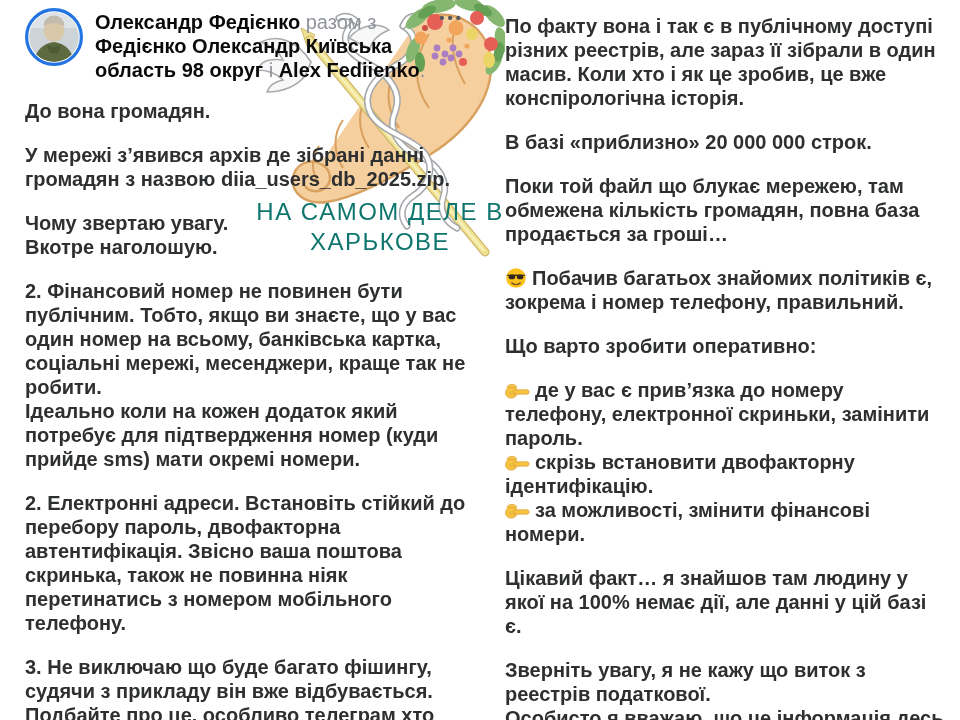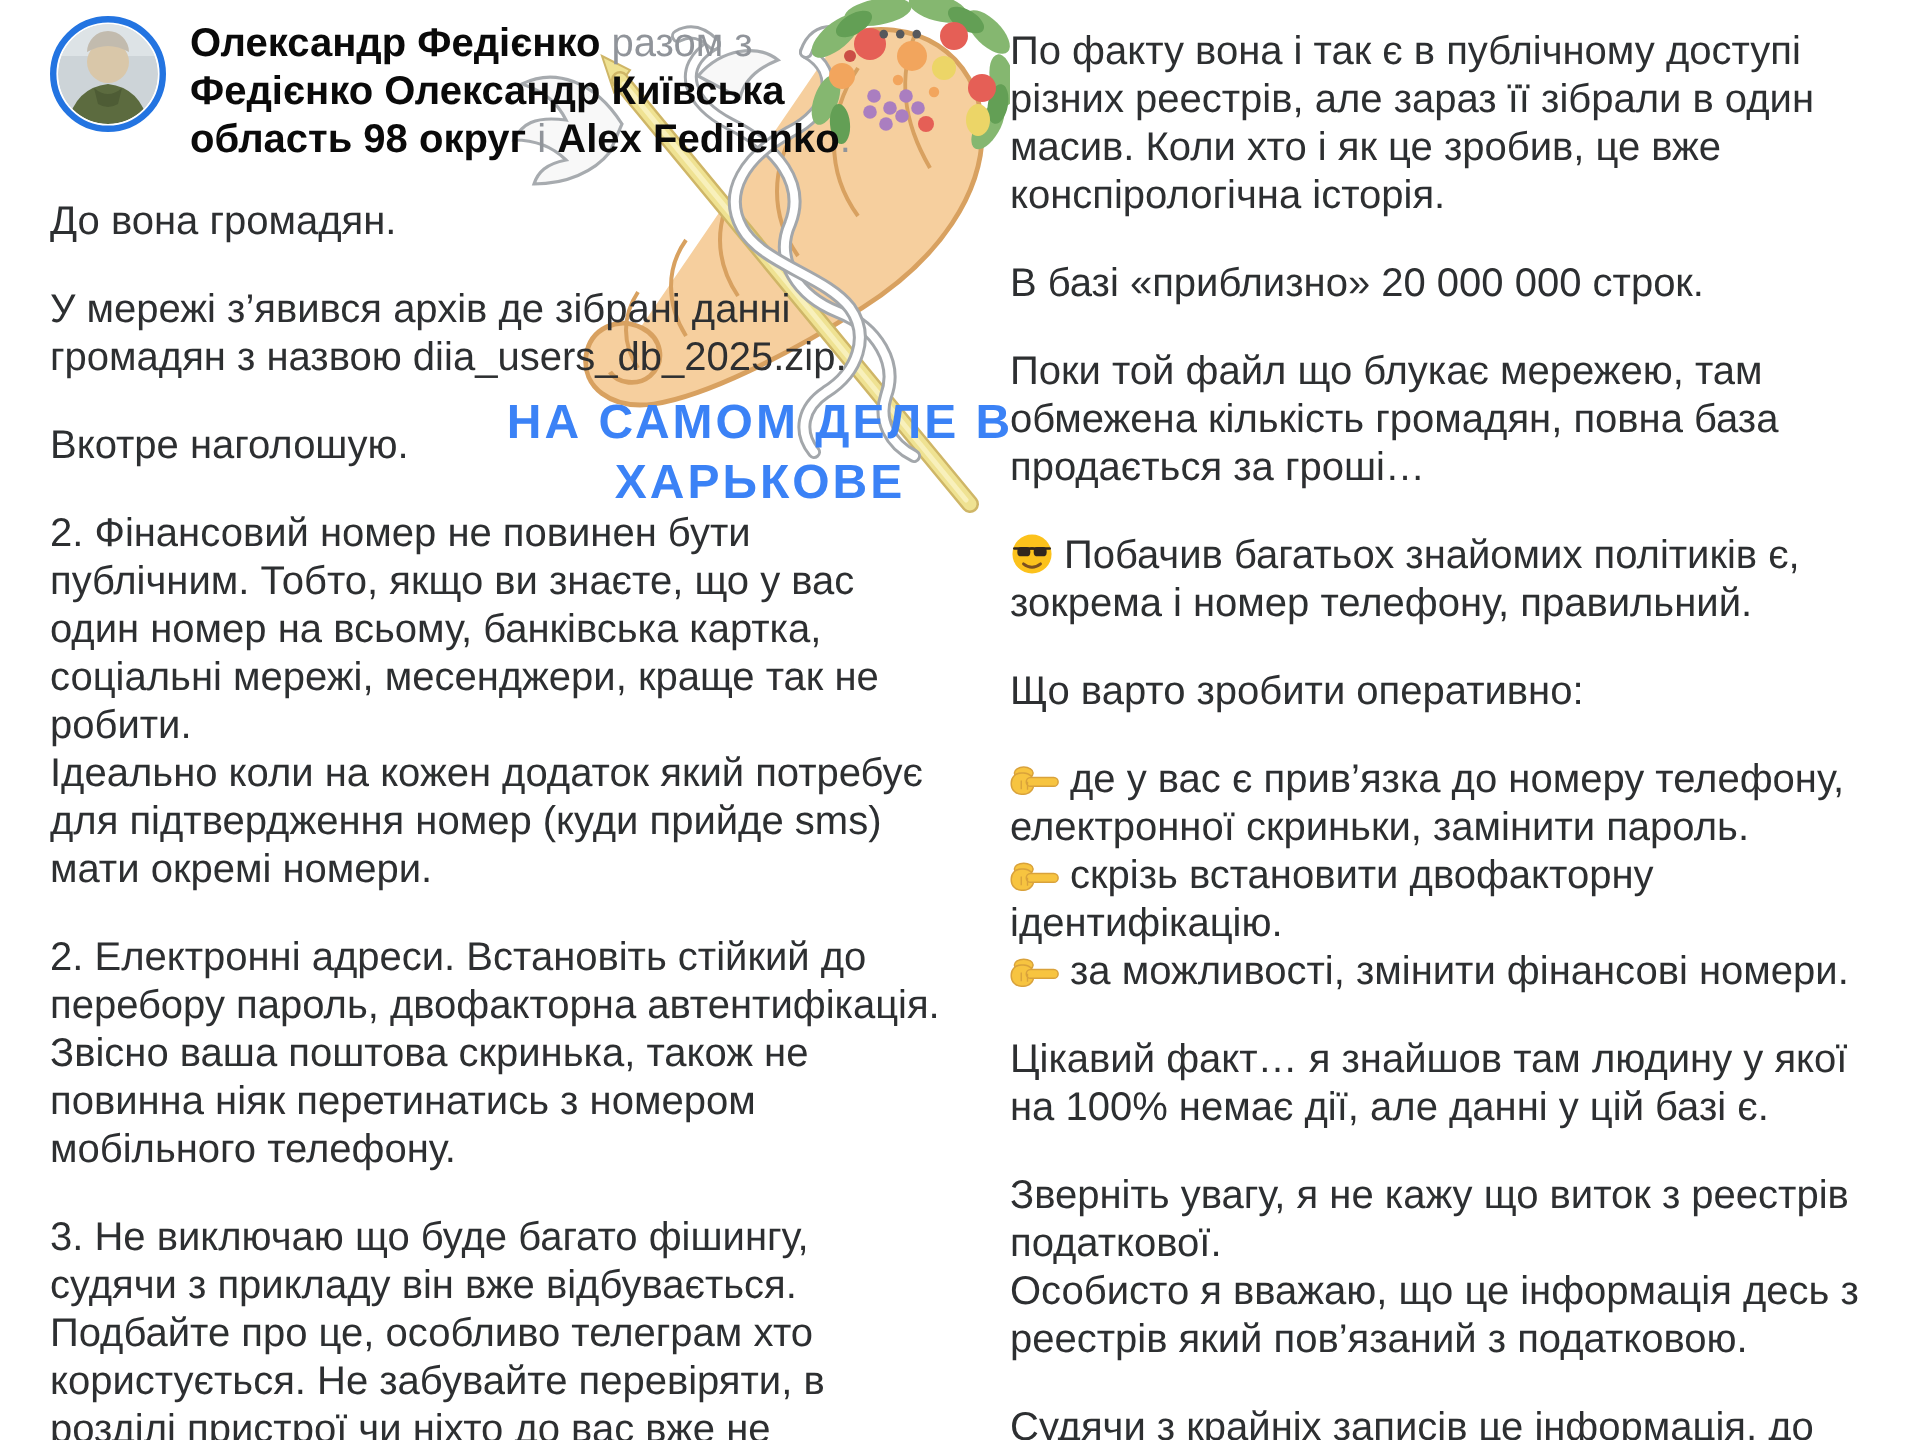--- a/index.html
+++ b/index.html
@@ -1,36 +1,36 @@
 <!DOCTYPE html>
 <html><head>
 <meta charset="utf-8">
 <style>
   html,body{margin:0;padding:0;background:#ffffff;}
   .page{position:relative;width:960px;height:720px;background:#ffffff;overflow:hidden;
         font-family:"Liberation Sans","DejaVu Sans",sans-serif;color:#2d2f31;}
   .art{position:absolute;left:253px;top:0;width:252px;height:265px;z-index:1;opacity:.95;}
   .watermark{position:absolute;left:252px;top:197px;width:256px;z-index:1;text-align:center;
-             color:#3b82f6;font-size:24px;line-height:30px;letter-spacing:1.5px;font-weight:700;
+             color:#0f766e;font-size:24px;line-height:30px;letter-spacing:1.5px;font-weight:400;
              user-select:none;}
   .cols{position:relative;z-index:2;display:flex;width:960px;height:720px;}
   .col{box-sizing:border-box;width:480px;height:720px;overflow:hidden;}
   .col-left{padding:8px 8px 0 25px;}
   .col-right{padding:14px 15px 0 25px;}
   .post-header{position:relative;display:flex;gap:12px;margin-bottom:17px;min-height:74px;}
   .avatar{width:58px;height:58px;flex:0 0 58px;border-radius:50%;cursor:pointer;}
   .namewrap{width:372px;font-size:20px;line-height:24px;padding-top:2px;}
   .namewrap .b{font-weight:700;color:#0a0a0a;cursor:pointer;}
   .namewrap .g{font-weight:400;color:#90949a;}
   .dots{position:absolute;top:0px;right:8px;color:#55585c;font-size:15px;letter-spacing:3px;
         font-weight:700;cursor:pointer;line-height:20px;}
   .body{font-size:20px;line-height:24px;}
   .col-left .body{margin-top:6px;}
   .para{margin:0 0 20px 0;}
-  .tline{display:block;}
+  .tline{display:block;font-weight:bold;}
   .icon{display:inline-block;vertical-align:-4px;margin-right:5px;line-height:0;}
   .icon svg{display:block;}
 </style>
 </head>
 <body>
 
 <div class="page">
 
   <svg class="art" viewBox="0 0 252 265" xmlns="http://www.w3.org/2000/svg" aria-hidden="true">
 
@@ -137,20 +137,21 @@
         <div class="dots">•••</div>
       </div>
       <div class="body" id="col-left">
           <p class="para">
             <span class="tline">До вона громадян.</span>
           </p>
           <p class="para">
             <span class="tline">У мережі з’явився архів де зібрані данні громадян з назвою diia_users_db_2025.zip.</span>
           </p>
           <p class="para">
+            <span class="tline">Чому звертаю увагу.</span>
             <span class="tline">Вкотре наголошую.</span>
           </p>
           <p class="para">
             <span class="tline">2. Фінансовий номер не повинен бути публічним. Тобто, якщо ви знаєте, що у вас один номер на всьому, банківська картка, соціальні мережі, месенджери, краще так не робити.</span>
             <span class="tline">Ідеально коли на кожен додаток який потребує для підтвердження номер (куди прийде sms) мати окремі номери.</span>
           </p>
           <p class="para">
             <span class="tline">2. Електронні адреси. Встановіть стійкий до перебору пароль, двофакторна автентифікація. Звісно ваша поштова скринька, також не повинна ніяк перетинатись з номером мобільного телефону.</span>
           </p>
           <p class="para">

